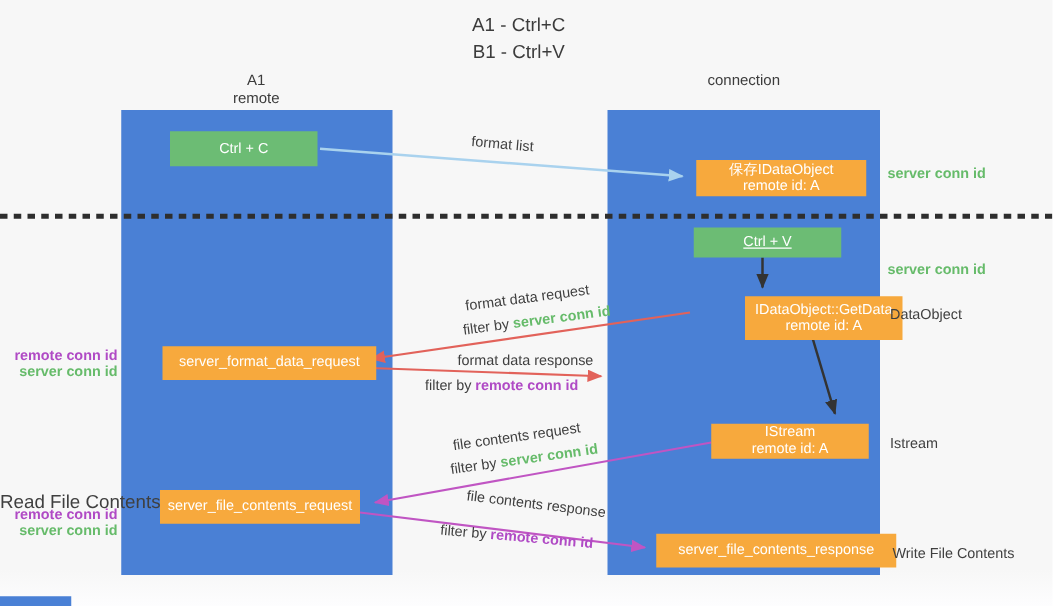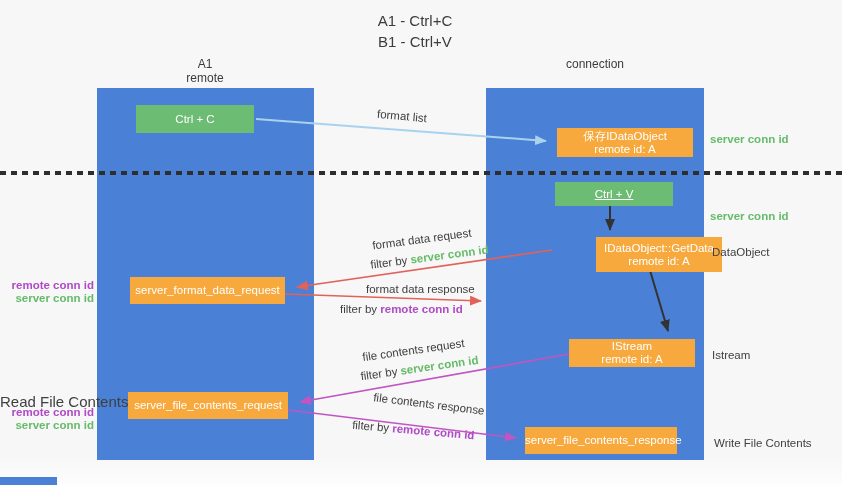--- a/index.html
+++ b/index.html
@@ -98,35 +98,35 @@
 
   <div class="box green-box" style="left:555px; top:182px; width:118px; height:24px;text-decoration:underline;">
     <span>Ctrl + V</span>
   </div>
 
   <div class="box orange-box" style="left:572px; top:237px; width:126px; height:35px;margin-left:24px;">
     <span>IDataObject::GetData</span>
     <span>remote id: A</span>
   </div>
 
-  <div class="box orange-box" style="left:130px; top:277px; width:155px; height:27px;">
+  <div class="box orange-box" style="left:130px; top:277px; width:171px; height:27px;">
     <span>server_format_data_request</span>
   </div>
 
 
   <div class="box orange-box" style="left:569px; top:339px; width:126px; height:28px;">
     <span>IStream</span>
     <span>remote id: A</span>
   </div>
 
   <div class="box orange-box" style="left:128px; top:392px; width:160px; height:27px;">
     <span>server_file_contents_request</span>
   </div>
 
-  <div class="box orange-box" style="left:525px; top:427px; width:152px; height:27px;">
+  <div class="box orange-box" style="left:525px; top:427px; width:192px; height:27px;">
     <span>server_file_contents_response</span>
   </div>
 
   <div class="lbl" style="left:377px; top:110px; transform:rotate(5deg);">format list</div>
 
   <div class="lbl" style="left:372px; top:233px; transform:rotate(-7.5deg);">format data request</div>
 
   <div class="lbl" style="left:370px; top:251px; transform:rotate(-7.5deg);">
     <span>filter by </span><span class="green-text">server conn id</span>
   </div>

